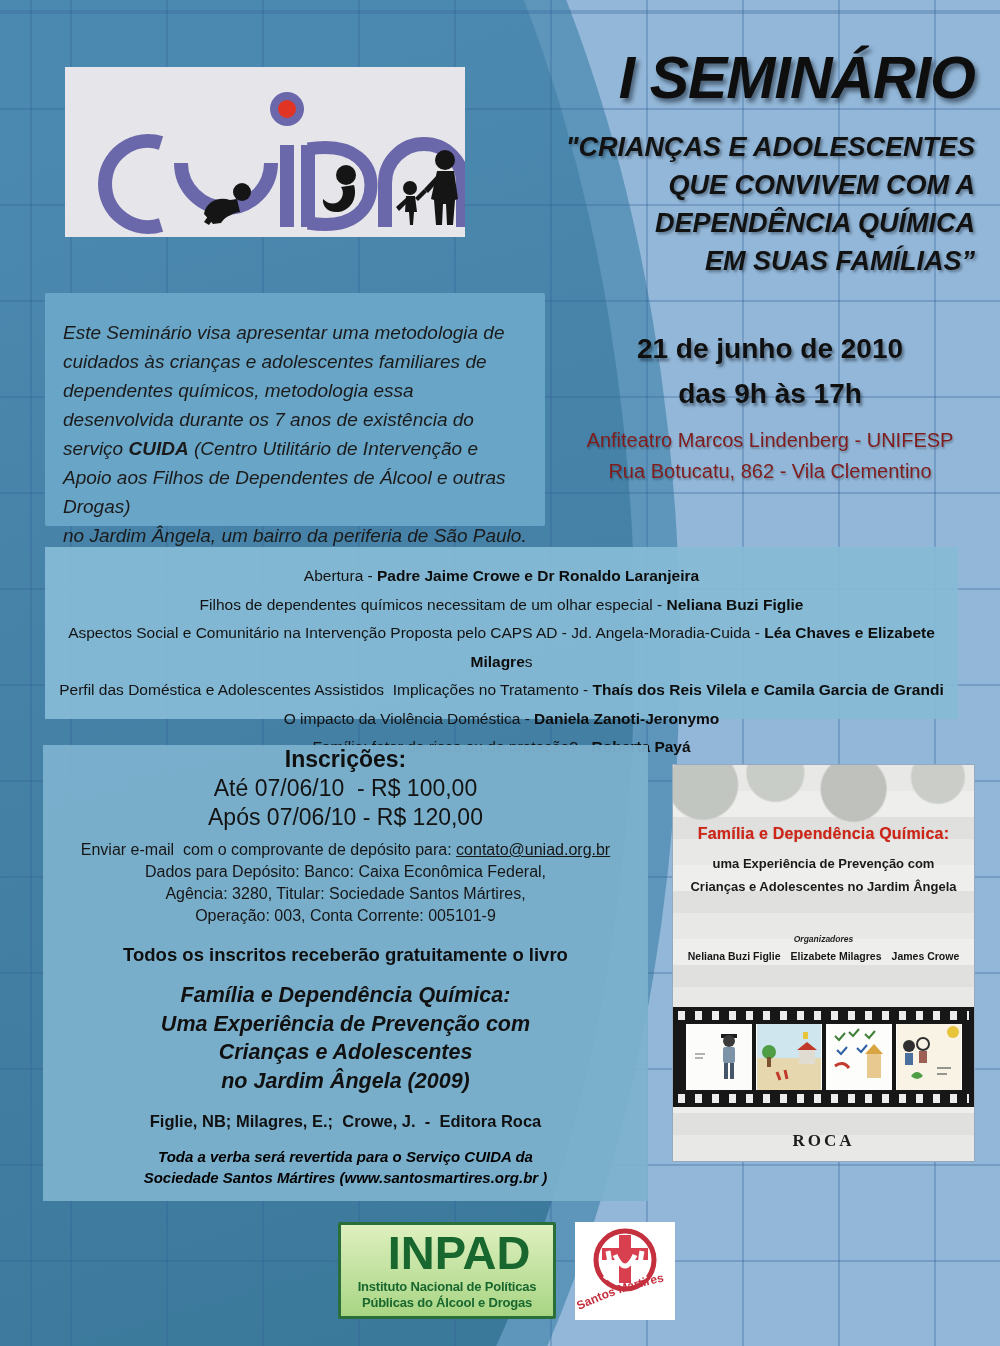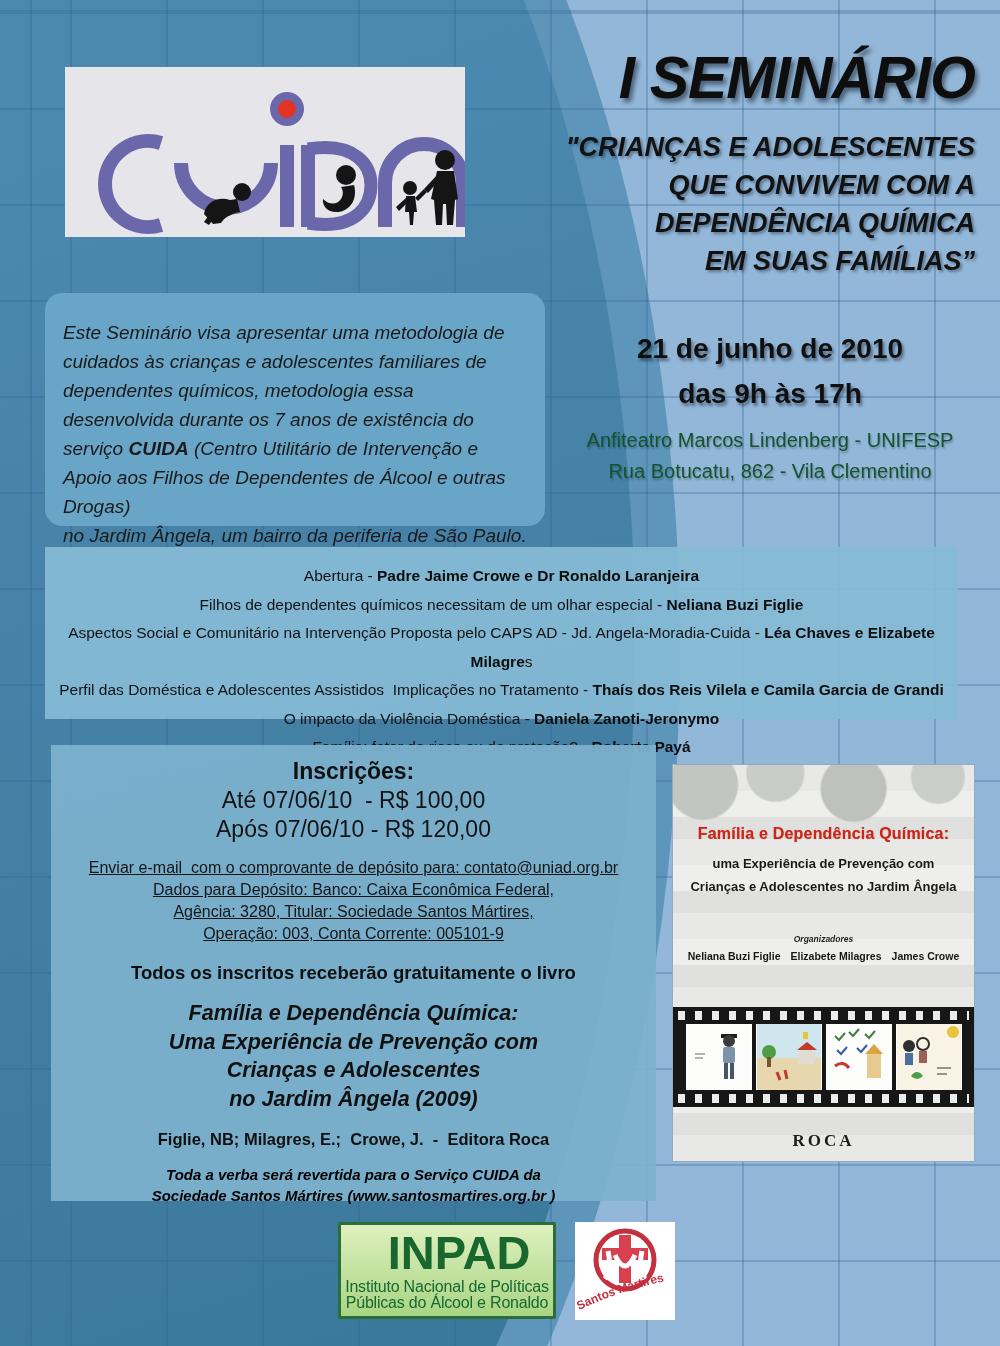--- a/index.html
+++ b/index.html
@@ -33,50 +33,50 @@
     font-size:59px;font-weight:bold;font-style:italic;letter-spacing:-1px;color:#0e0e0e;
     text-shadow:3px 4px 4px rgba(8,18,30,0.5);white-space:nowrap;
   }
   .seminar-subtitle{margin-top:16px;}
   .subtitle-line{
     font-size:27px;font-weight:bold;font-style:italic;line-height:38px;color:#121212;
     text-shadow:2px 2px 3px rgba(8,18,30,0.4);
   }
   
   .intro-panel{
-    left:45px;top:293px;width:500px;height:233px;background:#69a5c7;border-radius:17px;
+    left:45px;top:293px;width:500px;height:233px;background:#69a5c7;border-radius:2px;
     box-sizing:border-box;padding:25px 17px 0 18px;
   }
   .intro-text{font-size:19px;font-style:italic;line-height:29px;color:#1b1b1b;}
   .intro-text b{font-style:italic;}
   
   .event-block{left:555px;top:326px;width:430px;text-align:center;}
   .event-date,.event-time{
     font-size:28px;font-weight:bold;color:#101010;line-height:45px;
     text-shadow:2px 3px 3px rgba(8,18,30,0.45);
   }
   .event-venue,.event-address{
-    font-size:20px;color:#14532d;line-height:31px;text-shadow:1px 2px 2px rgba(8,18,30,0.3);
+    font-size:20px;color:#7f1d1d;line-height:31px;text-shadow:1px 2px 2px rgba(8,18,30,0.3);
   }
   .event-venue{margin-top:9px;}
   
   .program-panel{
     left:45px;top:547px;width:913px;height:172px;background:rgba(133,186,213,0.94);
     box-sizing:border-box;padding-top:15px;text-align:center;
   }
   .program-line{font-size:15.5px;line-height:28.5px;color:#131313;white-space:pre-wrap;}
   .program-line b{color:#0d0d0d;}
   
   .registration-panel{
-    left:51px;top:745px;width:605px;height:456px;background:rgba(124,177,206,0.95);
-    box-sizing:border-box;text-align:center;padding-top:12px;
+    left:43px;top:745px;width:605px;height:456px;background:rgba(124,177,206,0.95);
+    box-sizing:border-box;text-align:center;
   }
   .reg-heading{font-size:23px;font-weight:bold;line-height:29px;color:#101010;}
   .reg-price{font-size:23px;line-height:29px;color:#131313;white-space:pre-wrap;}
-  .reg-contact{margin-top:13px;text-decoration:underline;}
+  .reg-contact{margin-top:7px;}
   .reg-line{font-size:16px;line-height:22px;color:#161616;white-space:pre-wrap;}
   .email-link{text-decoration:underline;cursor:pointer;}
   .gift-note{margin-top:15px;font-size:18.5px;font-weight:bold;color:#0f0f0f;line-height:26px;}
   .book-title{margin-top:13px;}
   .book-title-line{font-size:21.5px;font-weight:bold;font-style:italic;line-height:28.5px;color:#111;}
   .book-authors{margin-top:17px;font-size:16.5px;font-weight:bold;color:#101010;white-space:pre-wrap;}
   .proceeds-note{margin-top:15px;}
   .proceeds-line{font-size:15px;font-weight:bold;font-style:italic;line-height:21px;color:#000000;}
   
   .book-cover{
@@ -119,21 +119,21 @@
     position:absolute;left:0;right:0;top:366px;z-index:3;text-align:center;
     font-family:"Liberation Serif",serif;font-size:17px;font-weight:bold;letter-spacing:3px;color:#1c1c1c;
   }
   
   .inpad-logo{
     left:338px;top:1222px;width:218px;height:97px;box-sizing:border-box;
     background:linear-gradient(#def0bf,#a8d583);border:3px solid #2a6e3a;border-radius:2px;
     text-align:center;
   }
   .inpad-acronym{font-size:47px;font-weight:bold;color:#18672f;line-height:52px;margin-top:2px;letter-spacing:0;padding-left:24px;}
-  .inpad-name-line{font-size:16px;font-weight:normal;color:#18672f;line-height:15.5px;letter-spacing:-0.2px;}
+  .inpad-name-line{font-size:13px;font-weight:bold;color:#18672f;line-height:15.5px;letter-spacing:-0.2px;}
   .santos-logo{left:575px;top:1222px;width:100px;height:98px;background:#ffffff;}
   .santos-logo svg{display:block;width:100%;height:100%;}
 </style>
 </head>
 <body>
 
 <div class="poster">
 
   <div class="bg-ellipse-outer"></div>
   <div class="bg-ellipse-inner"></div>
@@ -299,21 +299,21 @@
             </svg>
         </div>
       </div>
     </div>
     <div class="cover-publisher">ROCA</div>
   </div>
 
   <div class="layer inpad-logo">
     <div class="inpad-acronym">INPAD</div>
     <div class="inpad-name-line">Instituto Nacional de Políticas</div>
-    <div class="inpad-name-line">Públicas do Álcool e Ronaldo</div>
+    <div class="inpad-name-line">Públicas do Álcool e Drogas</div>
   </div>
 
   <div class="layer santos-logo">
     <svg viewBox="0 0 100 98">
       <rect width="100" height="98" fill="#ffffff"></rect>
       <g>
         <circle cx="50" cy="38" r="29" fill="none" stroke="#c5303f" stroke-width="5"></circle>
         <rect x="44" y="13" width="12" height="48" fill="#d8404f"></rect>
         <rect x="27" y="26" width="46" height="12" fill="#d8404f"></rect>
         <path d="M33 29 q4 18 -3 28 M67 29 q-4 18 3 28 M40 33 q10 22 20 0" stroke="#ffffff" stroke-width="5" fill="none"></path>

